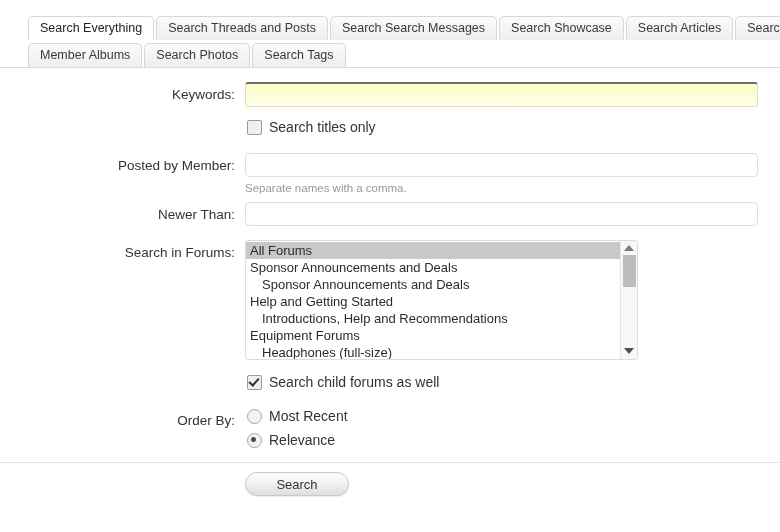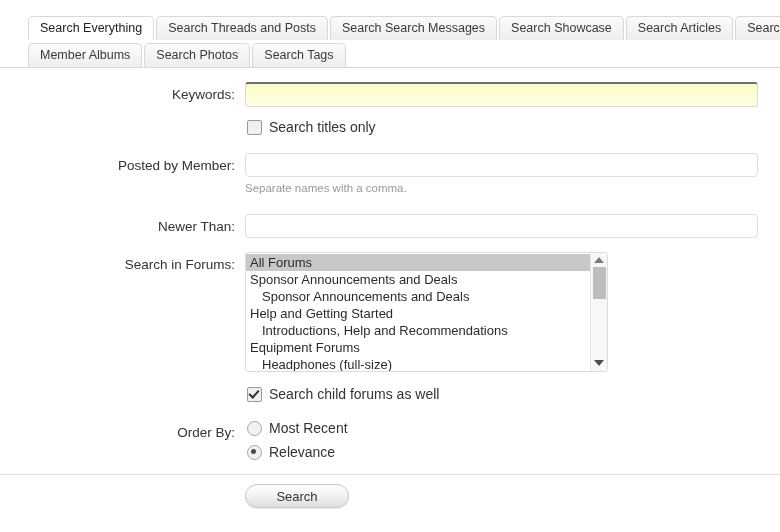--- a/index.html
+++ b/index.html
@@ -109,21 +109,21 @@
     background-image: linear-gradient(to bottom, #fcfcc8 0%, #ffffe8 100%);
     border: 1px solid #dfdfc0;
     border-top: 2px solid #6f6f66;
     border-radius: 3px;
     height: 25px;
   }
   .hint {
     font-size: 11.5px;
     color: #999999;
     margin-top: 5px;
-    margin-bottom: 12px;
+    margin-bottom: 0;
   }
 
   
   .checkrow {
     display: flex;
     align-items: center;
     font-size: 14px;
     color: #333;
   }
   .cbox {
@@ -171,21 +171,21 @@
     width: 5px;
     height: 5px;
     border-radius: 50%;
     background: #4a4a4a;
   }
   .opt-label { cursor: pointer; }
 
   
   .listwrap {
     position: relative;
-    width: 363px;
+    width: 393px;
     height: 120px;
     border: 1px solid #dcdcdc;
     border-radius: 3px;
     background: #ffffff;
     box-sizing: border-box;
     overflow: hidden;
     display: flex;
   }
   .listinner {
     flex: 1;

